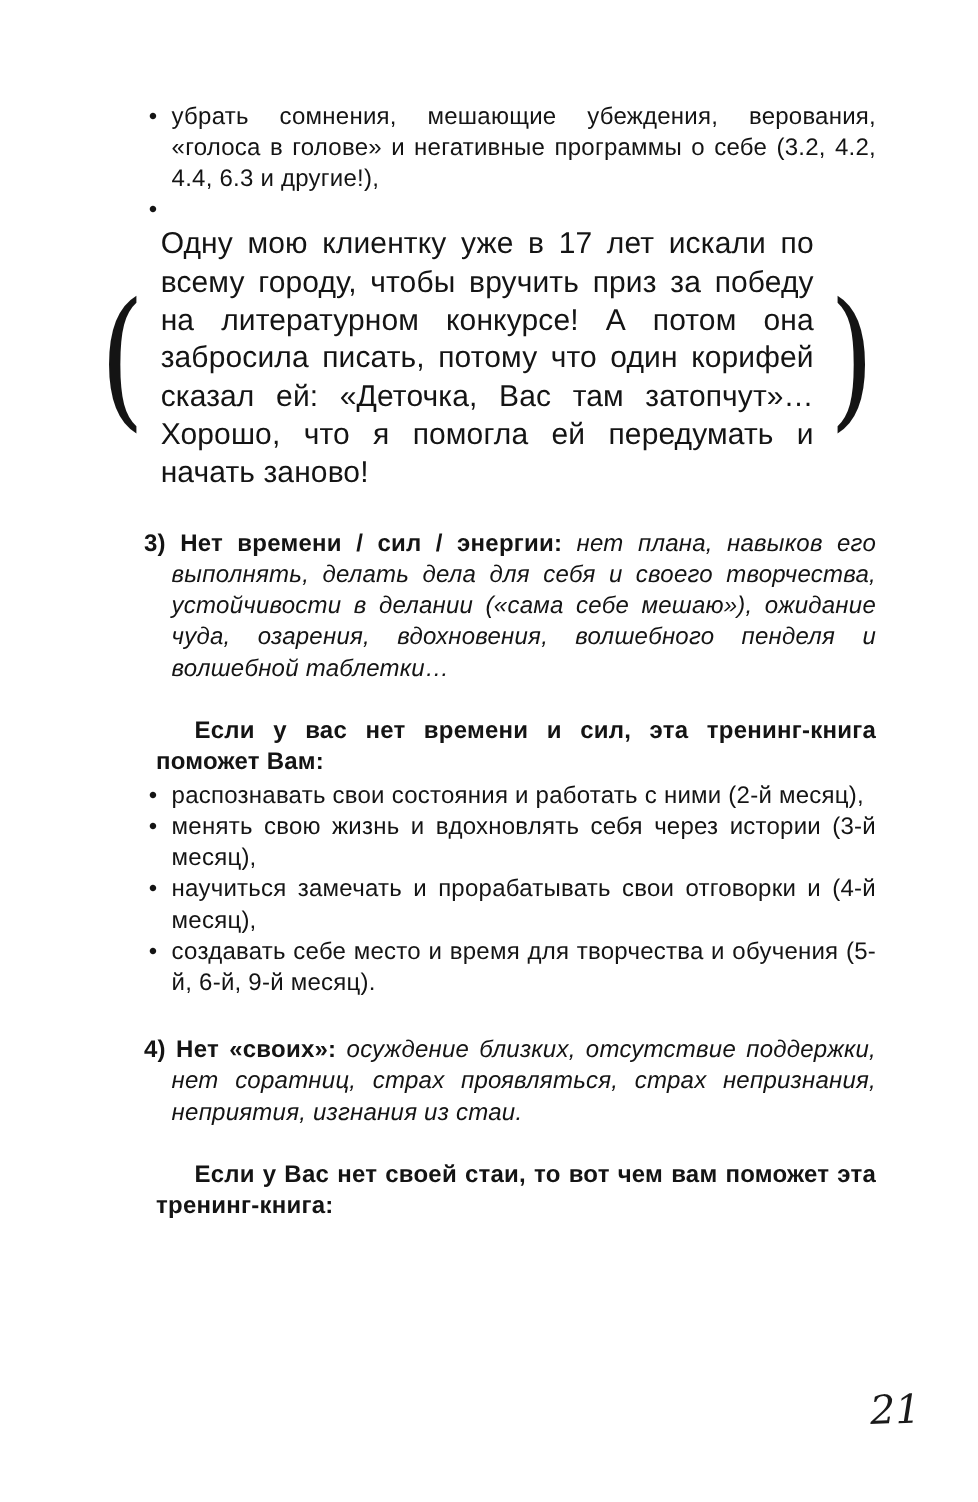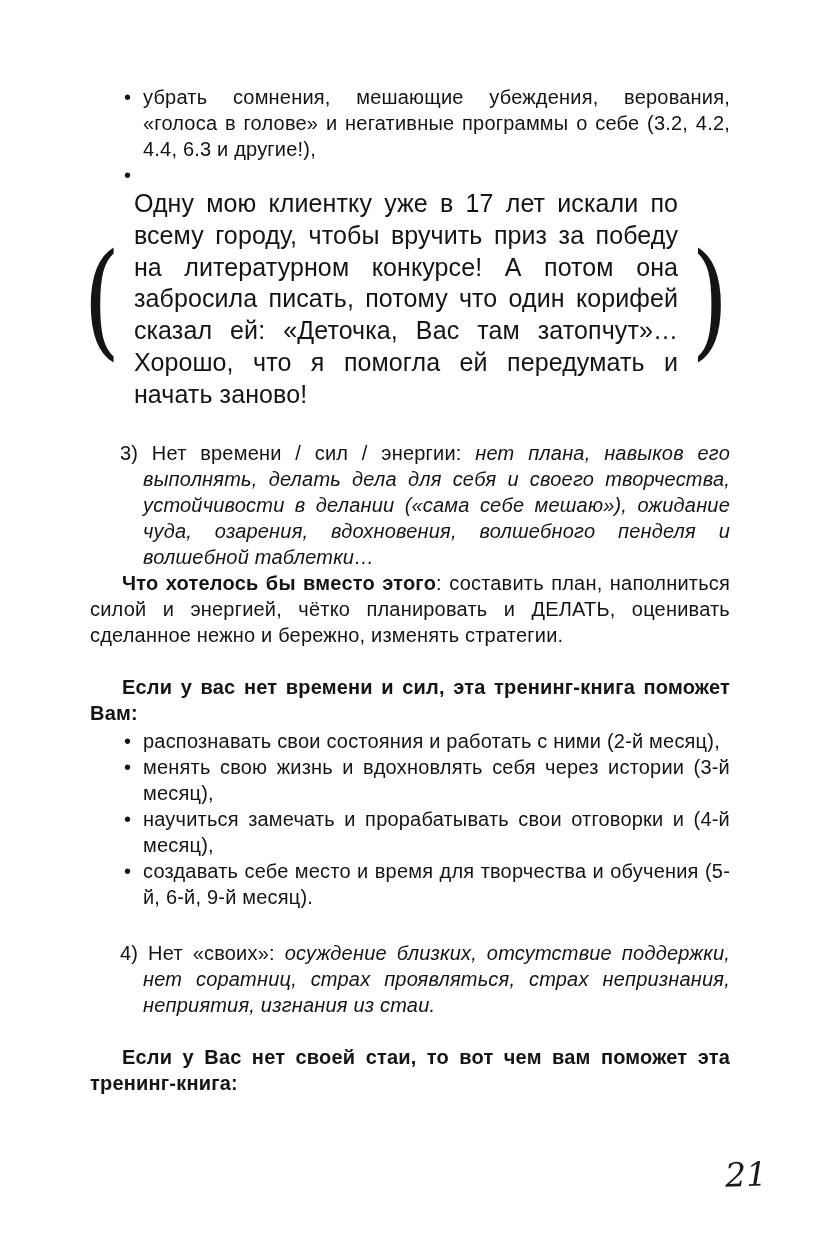--- a/index.html
+++ b/index.html
@@ -56,31 +56,32 @@
     line-height: 1.27;
     letter-spacing: 0.1px;
     text-align: justify;
     padding: 0 6px;
   }
   .numbered-item {
     margin-left: 53px;
     text-indent: -23px;
     margin-top: 30px;
   }
-  .numbered-item .label { font-weight: normal; }
+  .numbered-item .label { font-weight: bold; }
   .numbered-item .desc { font-style: italic; }
   .want { text-indent: 32px; }
   .want .label { font-weight: bold; }
   .want.italic { font-style: italic; }
   .want.italic .label { font-weight: bold; font-style: italic; }
   .help-heading {
     font-weight: bold;
     text-indent: 32px;
     margin-top: 26px;
     margin-bottom: 2px;
+    margin-left: 40px;
   }
   .page-number {
     position: absolute;
     right: 48px;
     top: 1155px;
     font-family: "DejaVu Serif", serif;
     font-style: italic;
     font-size: 33px;
     color: #1a1a1a;
     transform: rotate(-2deg);
@@ -106,21 +107,20 @@
       <span class="brace">(</span>
       <p class="quote-text">Одну мою клиентку уже в 17 лет искали по всему городу, чтобы вручить приз за победу на литературном конкурсе! А потом она забросила писать, потому что один корифей сказал ей: «Деточка, Вас там затопчут»… Хорошо, что я помогла ей передумать и начать заново!</p>
       <span class="brace">)</span>
     </figure>
 
     <p class="numbered-item">
       <b class="label">3) Нет времени / сил / энергии:</b>
       <i class="desc">нет плана, навыков его выполнять, делать дела для себя и своего творчества, устойчивости в делании («сама себе мешаю»), ожидание чуда, озарения, вдохновения, волшебного пенделя и волшебной таблетки…</i>
     </p>
 
-    <p class="want"><b class="label">Что хотелось бы вместо этого</b><span>: составить план, наполниться силой и энергией, чётко планировать и ДЕЛАТЬ, оценивать сделанное нежно и бережно, изменять стратегии.</span></p>
 
     <p class="help-heading">Если у вас нет времени и сил, эта тренинг-книга поможет Вам:</p>
 
     <ul class="bullet-list">
       <li class="bullet-item">
         <span class="marker">•</span>
         <span>распознавать свои состояния и работать с ними (2-й месяц),</span>
       </li>
       <li class="bullet-item">
         <span class="marker">•</span>

